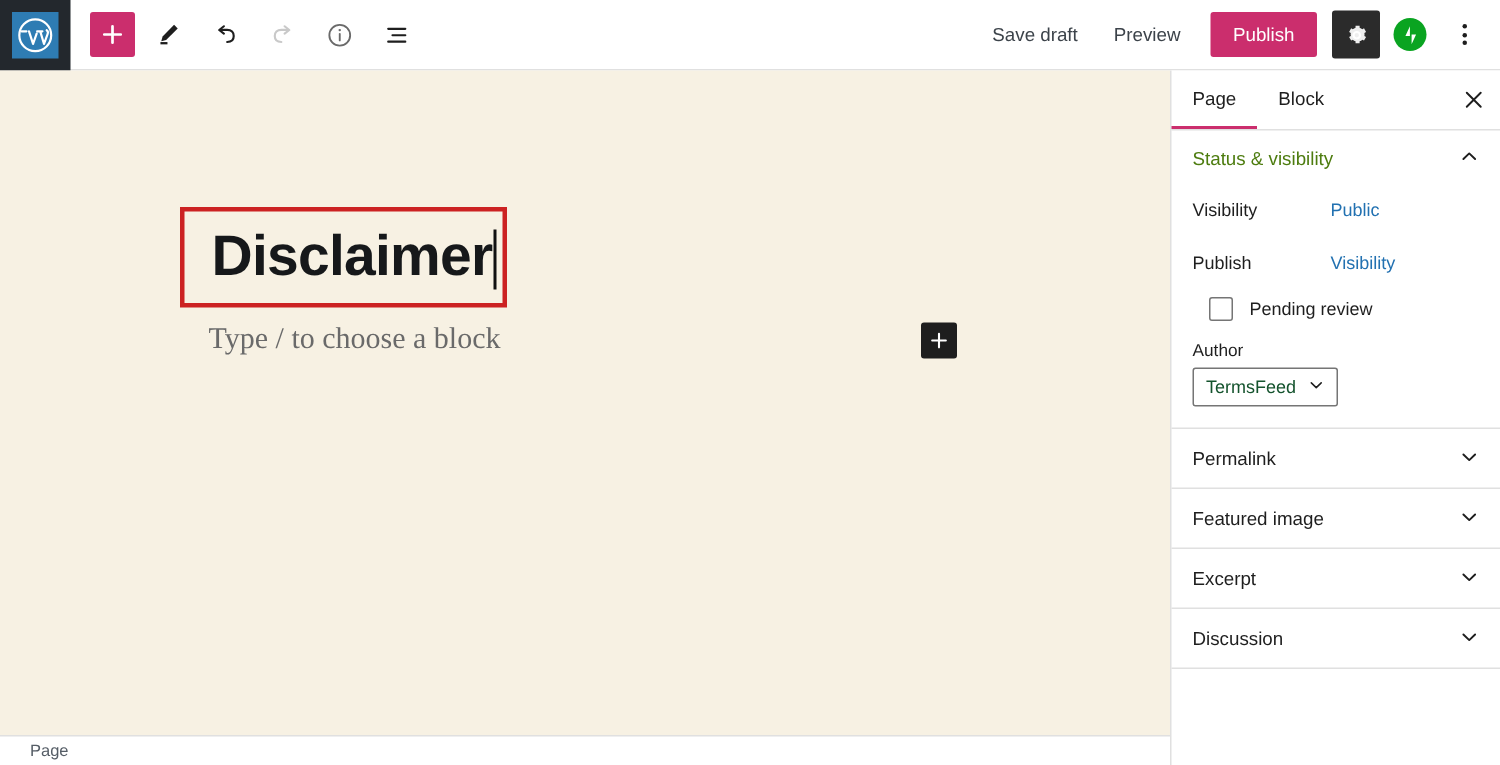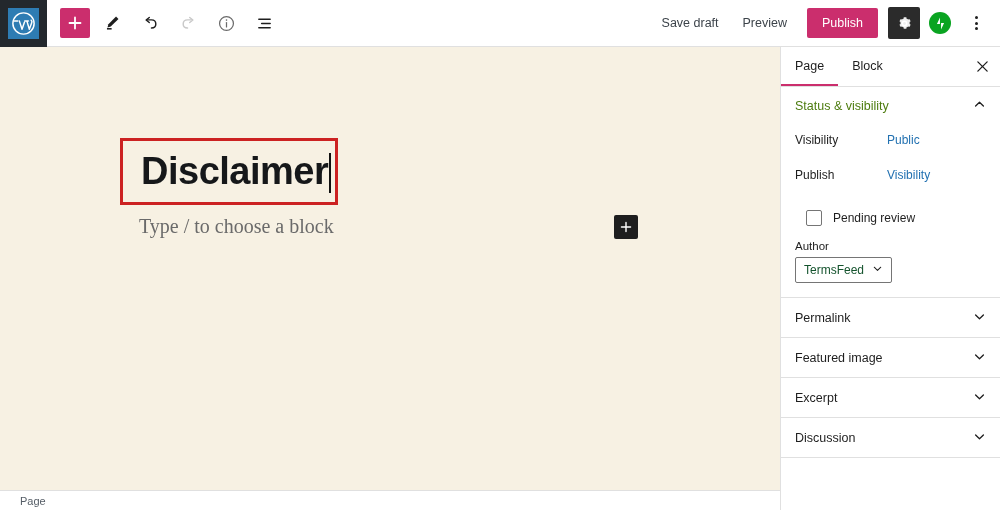--- a/index.html
+++ b/index.html
@@ -121,21 +121,21 @@
     height: 38px; display: flex; align-items: center; padding: 0 14px;
     font-size: 12.5px; color: #4d7c0f; cursor: pointer;
   }
   .panel-header .chev { margin-left: auto; color: #1e1e1e; }
   .panel-body { padding: 0 14px 14px 14px; }
   .row {
     display: flex; align-items: center; height: 30px; font-size: 12px; margin-bottom: 5px;
   }
   .row-label { color: #1e1e1e; width: 92px; flex: 0 0 92px; }
   .row-value { color: #2271b1; cursor: pointer; }
-  .checkrow { display: flex; align-items: center; margin-top: 20px; }
+  .checkrow { display: flex; align-items: center; margin-top: 8px; }
   .checkbox {
     width: 16px; height: 16px; border: 1px solid #757575; border-radius: 2px;
     background: #fff; flex: 0 0 16px; cursor: pointer;
   }
   .checkrow span { font-size: 12px; color: #1e1e1e; margin-left: 11px; }
   .field-label { font-size: 11.5px; color: #1e1e1e; margin-top: 14px; margin-bottom: 5px; }
   .select-box {
     display: inline-flex; align-items: center; gap: 8px;
     border: 1px solid #757575; border-radius: 2px; height: 26px;
     padding: 0 8px; font-size: 12px; color: #14532d; cursor: pointer; background: #fff;

